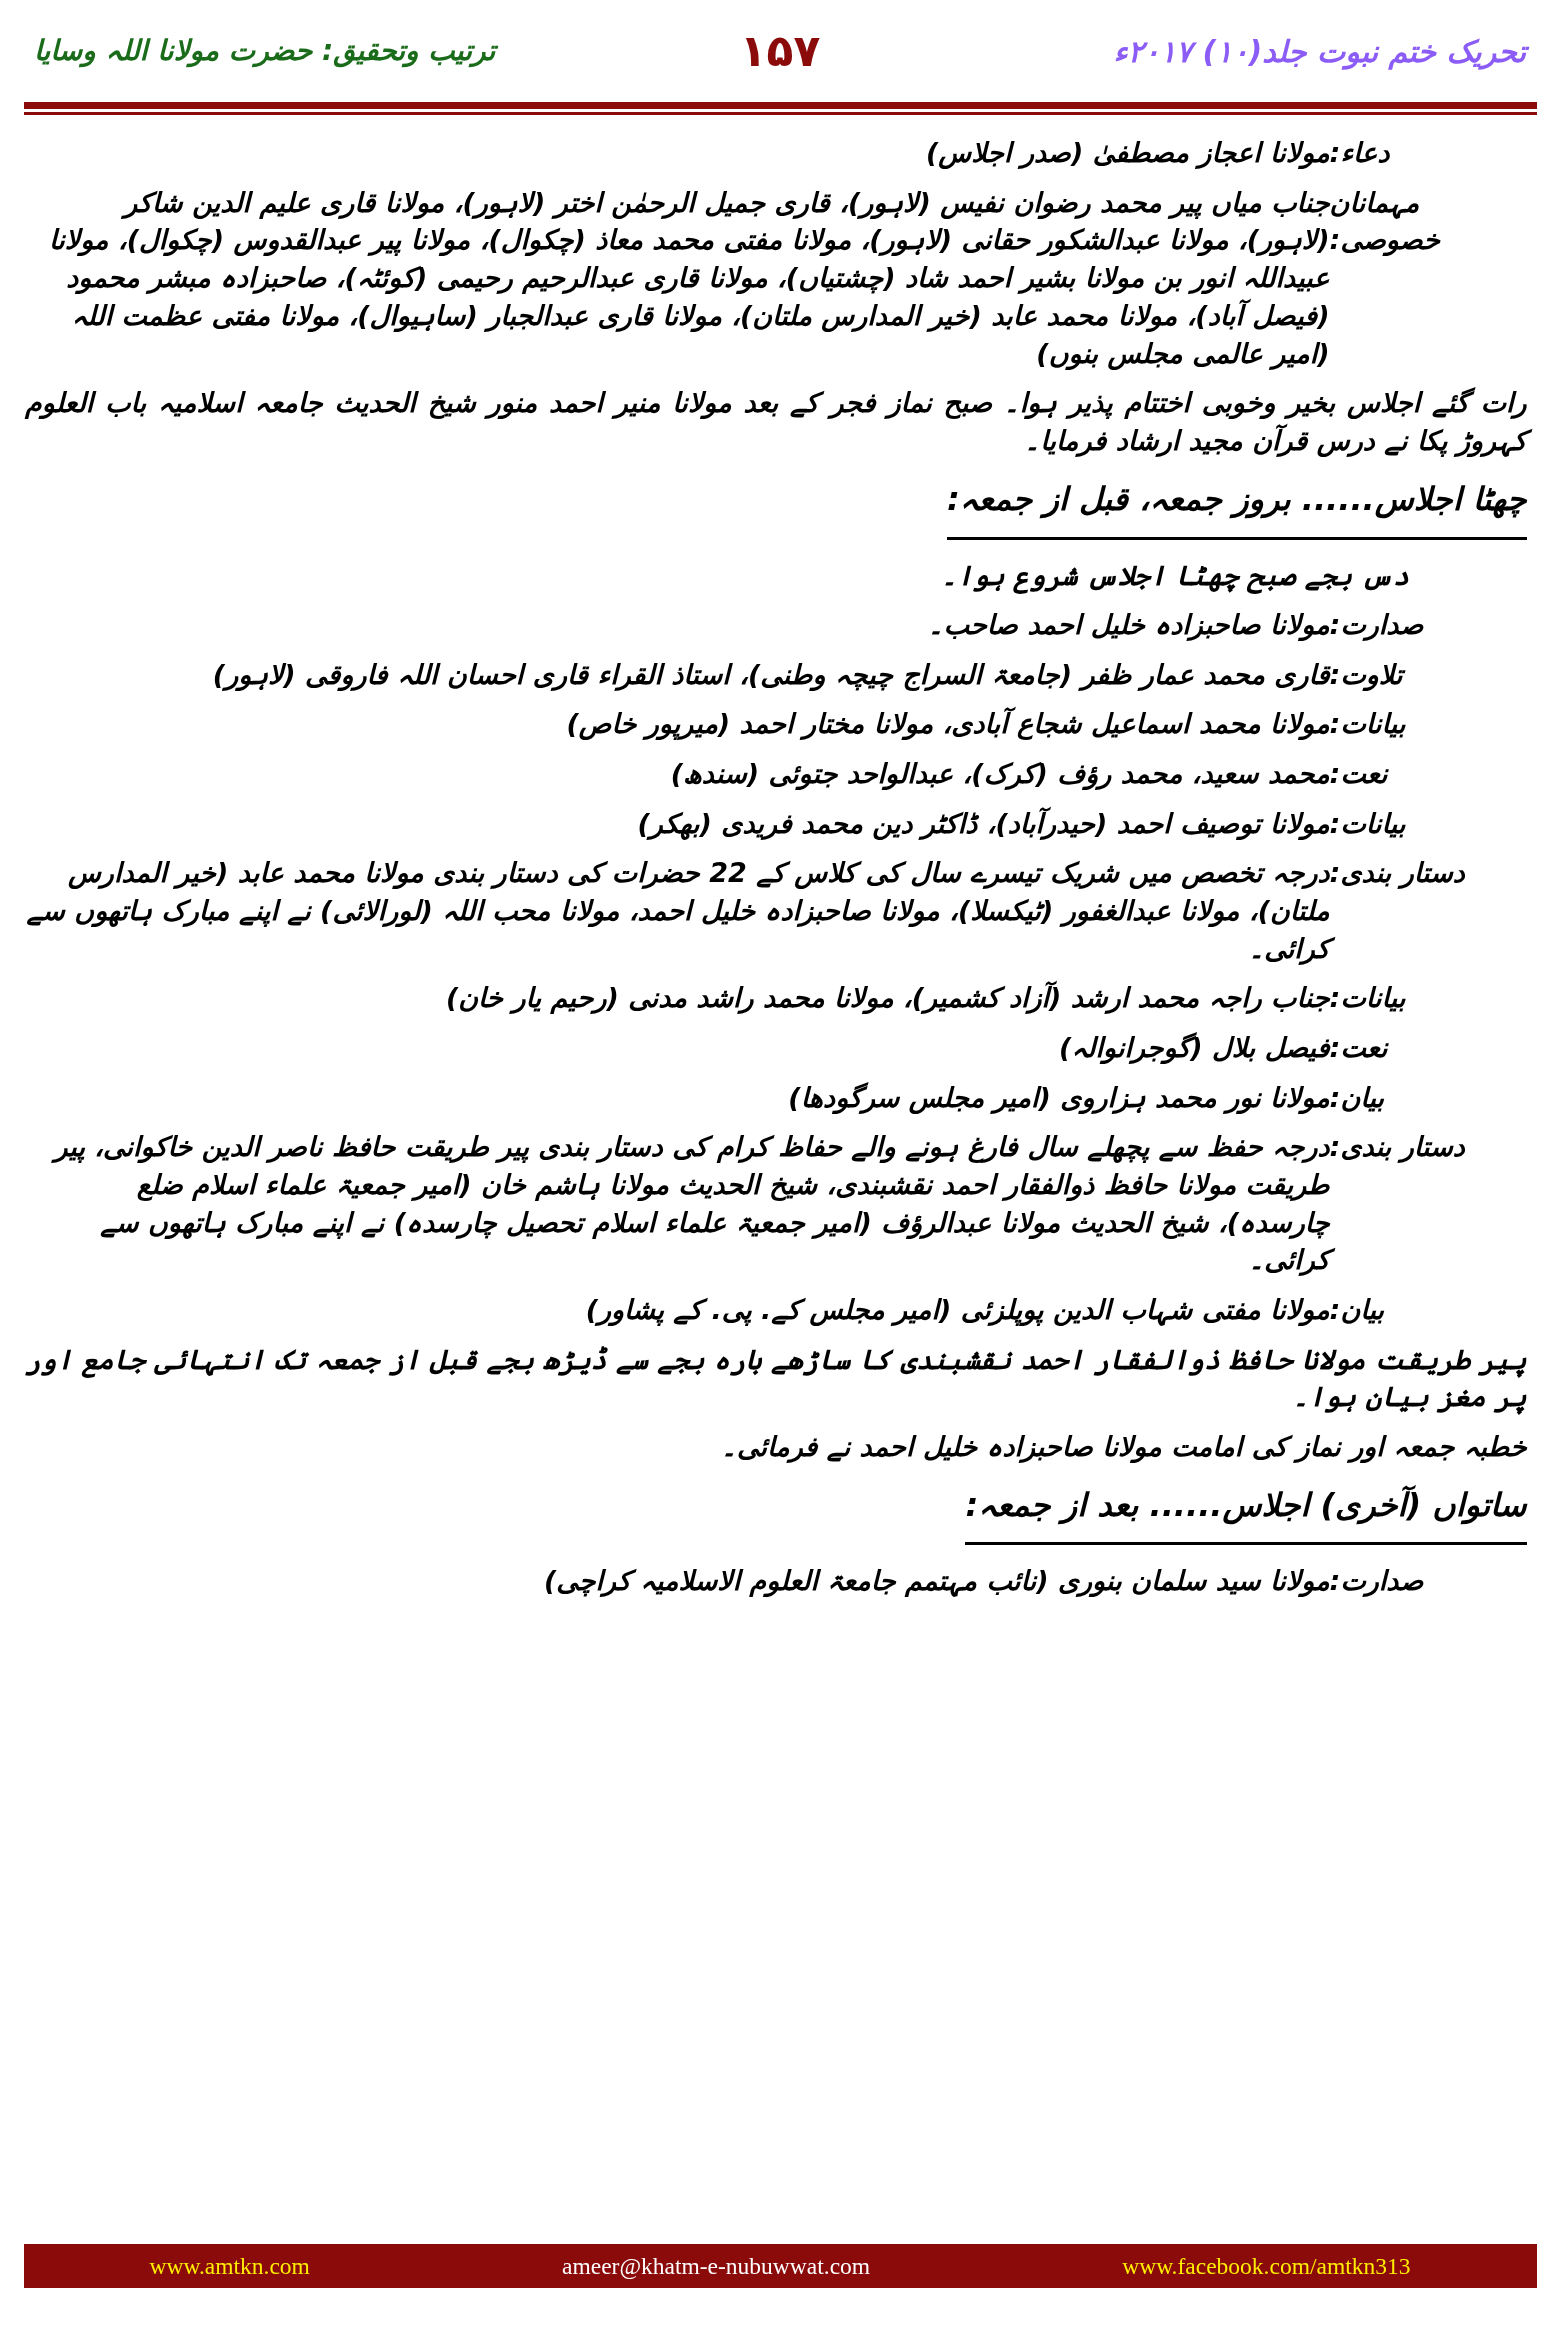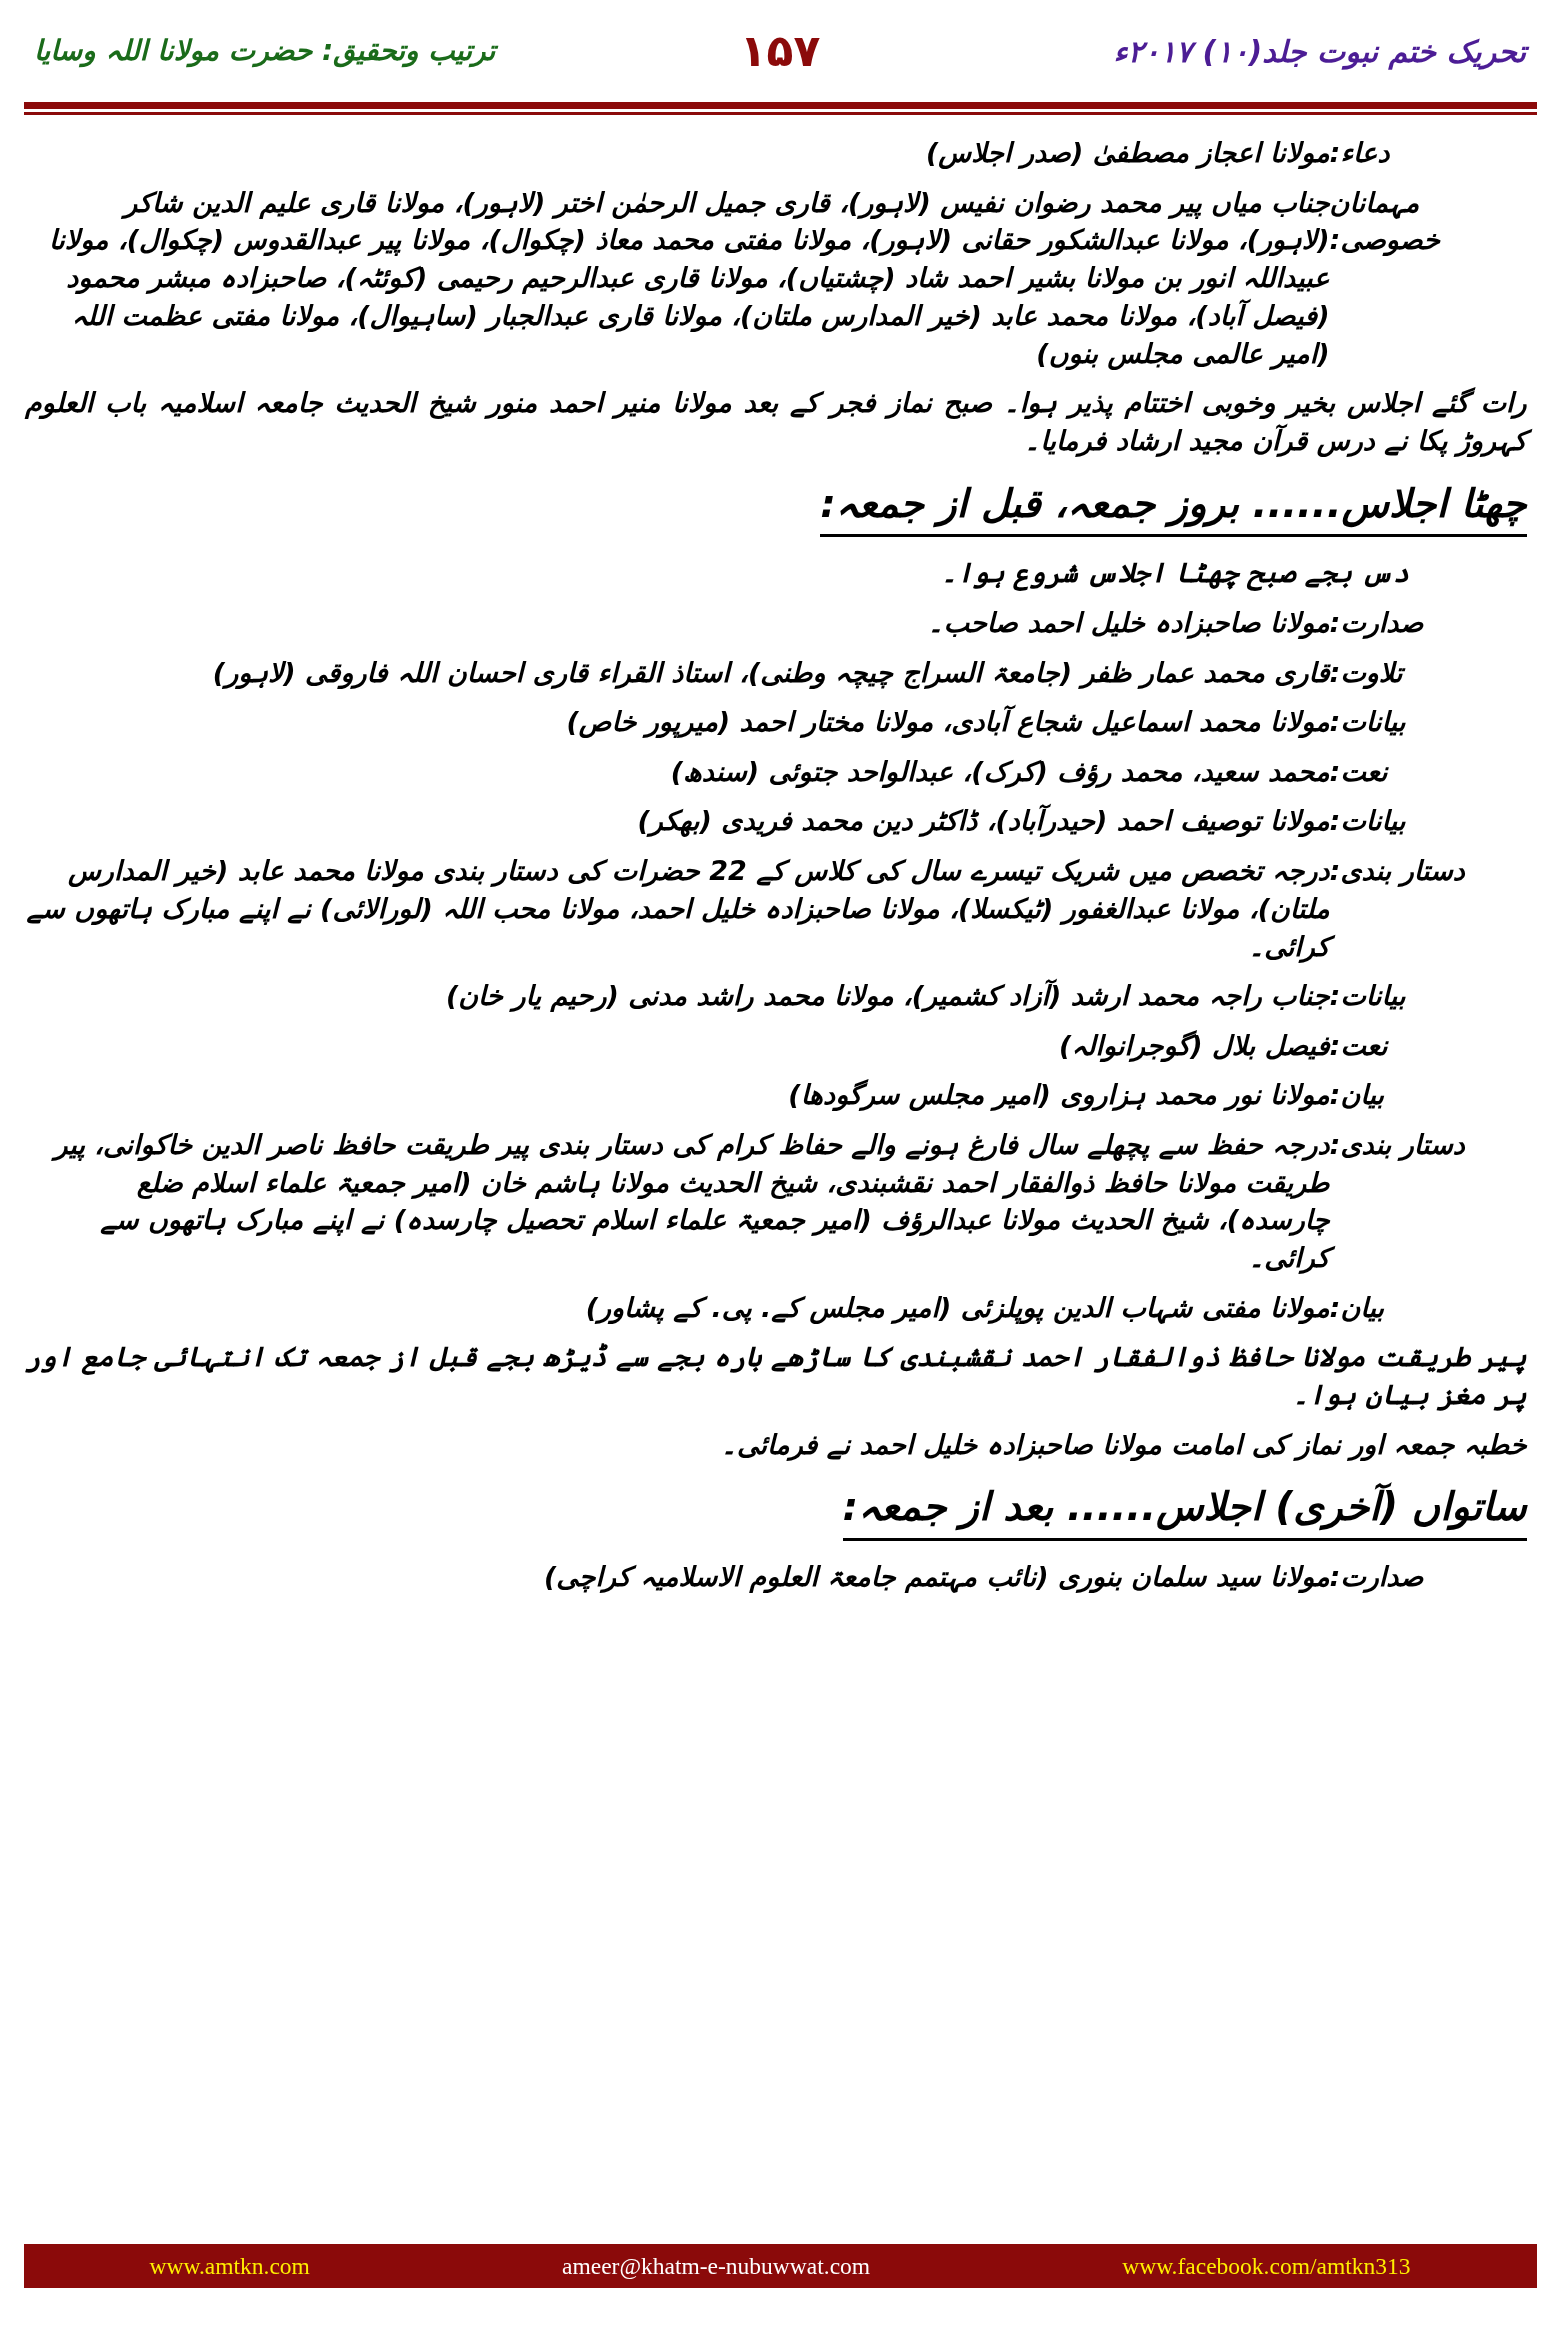--- a/index.html
+++ b/index.html
@@ -1,35 +1,35 @@
 <!DOCTYPE html>
 <html style="font-size:13.4px"><head>
 <meta charset="utf-8">
 <style>
   html, body { margin: 0; padding: 0; background: #ffffff; }
   body { width: 1560px; height: 2330px; position: relative; overflow: hidden;
          font-family: "DejaVu Sans", sans-serif; color: #000; }
   .header { position: absolute; left: 0; top: 0; width: 1560px; height: 118px; }
   .hdr-right { position: absolute; right: 34px; top: 34px; font-size: 30px; font-weight: bold;
-               color: #4c1d95; direction: rtl; font-style: italic; }
+               color: #8b5cf6; direction: rtl; font-style: italic; }
   .hdr-left { position: absolute; left: 34px; top: 34px; font-size: 28px; font-weight: bold;
               color: #1a6b1a; direction: rtl; font-style: italic; }
   .hdr-page { position: absolute; left: 0; right: 0; top: 25px; text-align: center;
               font-size: 44px; font-weight: bold; color: #8b0a0a; }
   .rule-thick { position: absolute; left: 23.5px; right: 23.5px; top: 102px; height: 6.7px; background: #8b0a0a; }
   .rule-thin { position: absolute; left: 23.5px; right: 23.5px; top: 112px; height: 2.5px; background: #8b0a0a; }
 
   .content { position: absolute; left: 25px; right: 25px; top: 134px; direction: rtl;
              font-size: 27px; font-weight: bold; font-style: italic; line-height: 1.4; }
   .row { display: flex; flex-direction: row; margin-bottom: 11.8px; }
   .lbl { width: 197px; flex: none; text-align: left; padding-right: 8.4px; }
   .val { flex: 1; text-align: right; }
   .para { text-align: justify; margin-bottom: 11.8px; padding-right: 8.4px; }
-  .heading { display: inline-block; font-size: 39px; border-bottom: 3.4px solid #000;
-             margin: 5px 8.4px 17px 0; padding-bottom: 3px; }
+  .heading { display: inline-block; font-size: 32px; border-bottom: 3.4px solid #000;
+             margin: 5px 8.4px 17px 0; padding-bottom: 15px; }
   .sub { padding-right: 126px; margin-bottom: 11.8px; }
 
   .footer { position: absolute; left: 23.5px; right: 23.5px; top: 2244px; height: 44px;
             background: #8b0a0a; display: flex; align-items: center; justify-content: space-around;
             font-family: "Liberation Serif", serif; font-size: 23.5px; }
   .f-yellow { color: #ffee00; }
   .f-white { color: #ffffff; }
 </style>
 </head>
 <body>

